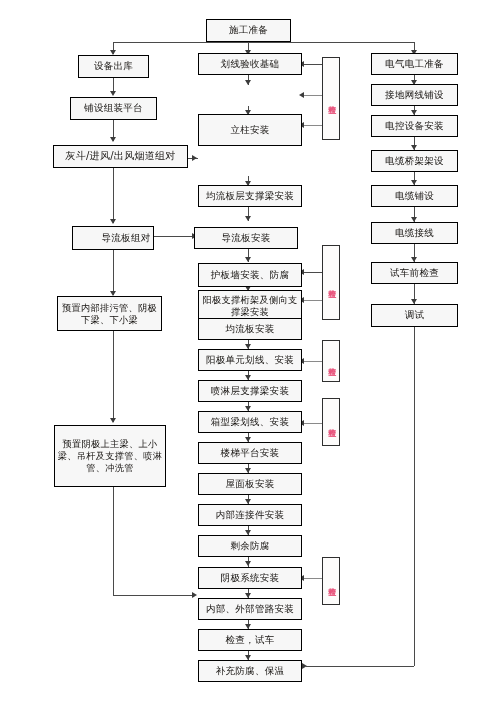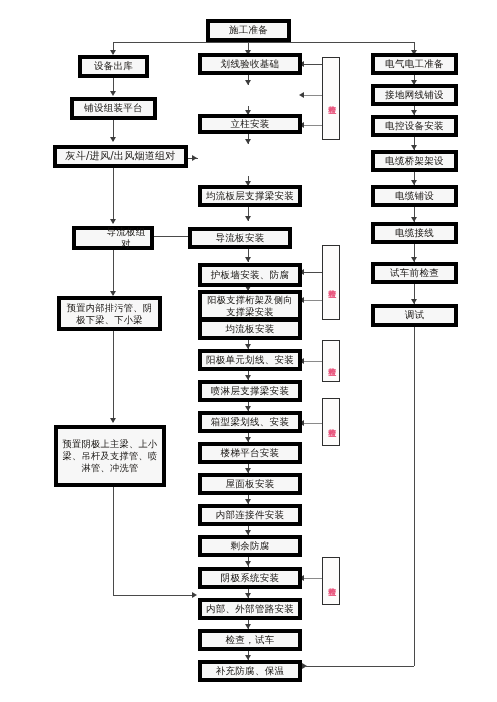--- a/index.html
+++ b/index.html
@@ -6,21 +6,21 @@
   #canvas{
     position:relative;
     width:497px;height:702px;
     background:#ffffff;
     font-family:"DejaVu Sans","Liberation Sans",sans-serif;
     overflow:hidden;
   }
   .node{
     position:absolute;
     box-sizing:border-box;
-    border:4px solid #000000;
+    border:1px solid #000000;
     background:#f7f7f7;
     display:flex;align-items:center;justify-content:center;
     text-align:center;
     color:#15120f;
     font-size:9.5px;
     line-height:1.28;
     letter-spacing:.3px;
     padding:1px 2px;
     white-space:pre-line;
   }
@@ -168,23 +168,23 @@
   <div class="node" style="left:206px;top:19px;width:85px;height:23px;">施工准备</div>
 
   <div class="node" style="left:78px;top:55px;width:71px;height:23px;">设备出库</div>
   <div class="node" style="left:70px;top:97px;width:87px;height:23px;">铺设组装平台</div>
   <div class="node wide" style="left:53px;top:145px;width:135px;height:23px;">灰斗/进风/出风烟道组对</div>
   <div class="node" style="left:72px;top:226px;width:82px;height:24px;padding-left:28px;">导流板组对</div>
   <div class="node multi" style="left:57px;top:296px;width:105px;height:35px;">预置内部排污管、阴极下梁、下小梁</div>
   <div class="node multi" style="left:54px;top:425px;width:112px;height:62px;">预置阴极上主梁、上小梁、吊杆及支撑管、喷淋管、冲洗管</div>
 
   <div class="node" style="left:198px;top:53px;width:104px;height:22px;">划线验收基础</div>
-  <div class="node" style="left:198px;top:114px;width:104px;height:20px;">立柱安装</div>
+  <div class="node" style="left:198px;top:114px;width:104px;height:32px;">立柱安装</div>
   <div class="node" style="left:198px;top:185px;width:104px;height:22px;">均流板层支撑梁安装</div>
-  <div class="node" style="left:188px;top:227px;width:104px;height:22px;">导流板安装</div>
+  <div class="node" style="left:194px;top:227px;width:104px;height:22px;">导流板安装</div>
   <div class="node" style="left:198px;top:263px;width:104px;height:24px;">护板墙安装、防腐</div>
   <div class="node multi" style="left:198px;top:290px;width:104px;height:31px;">阳极支撑桁架及侧向支撑梁安装</div>
   <div class="node" style="left:198px;top:318px;width:104px;height:22px;">均流板安装</div>
   <div class="node" style="left:198px;top:349px;width:104px;height:22px;">阳极单元划线、安装</div>
   <div class="node" style="left:198px;top:380px;width:104px;height:22px;">喷淋层支撑梁安装</div>
   <div class="node" style="left:198px;top:411px;width:104px;height:22px;">箱型梁划线、安装</div>
   <div class="node" style="left:198px;top:442px;width:104px;height:22px;">楼梯平台安装</div>
   <div class="node" style="left:198px;top:473px;width:104px;height:22px;">屋面板安装</div>
   <div class="node" style="left:198px;top:504px;width:104px;height:22px;">内部连接件安装</div>
   <div class="node" style="left:198px;top:535px;width:104px;height:22px;">剩余防腐</div>

